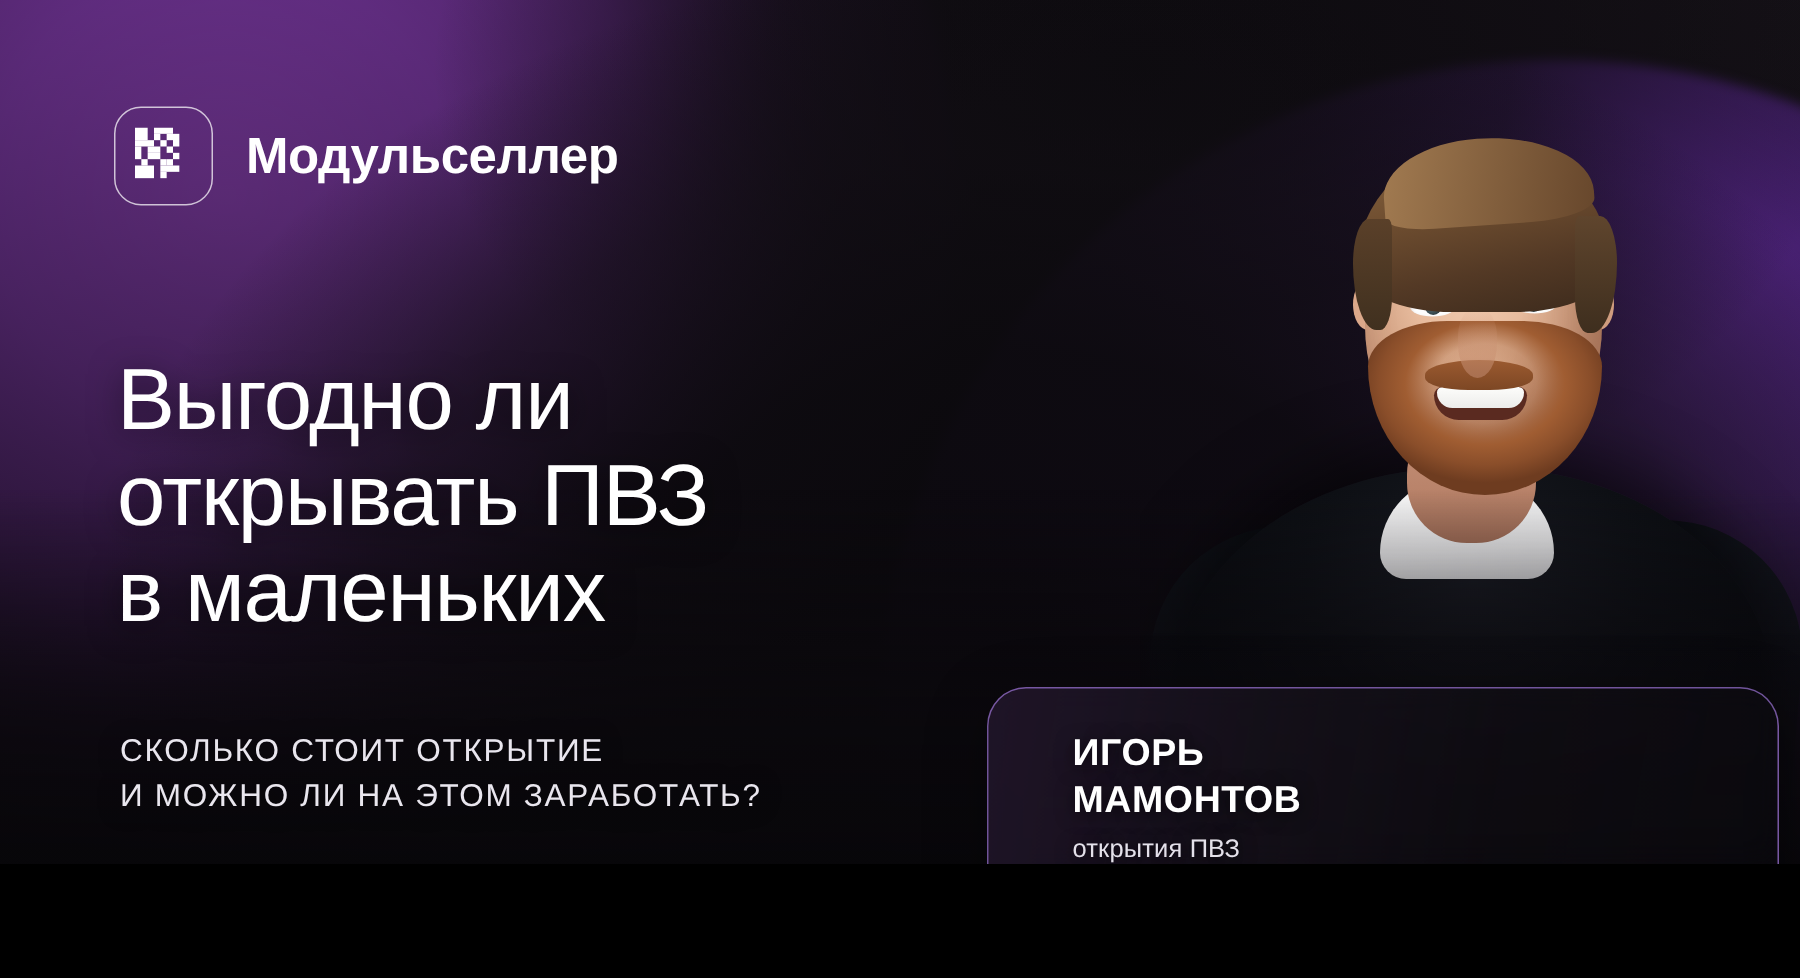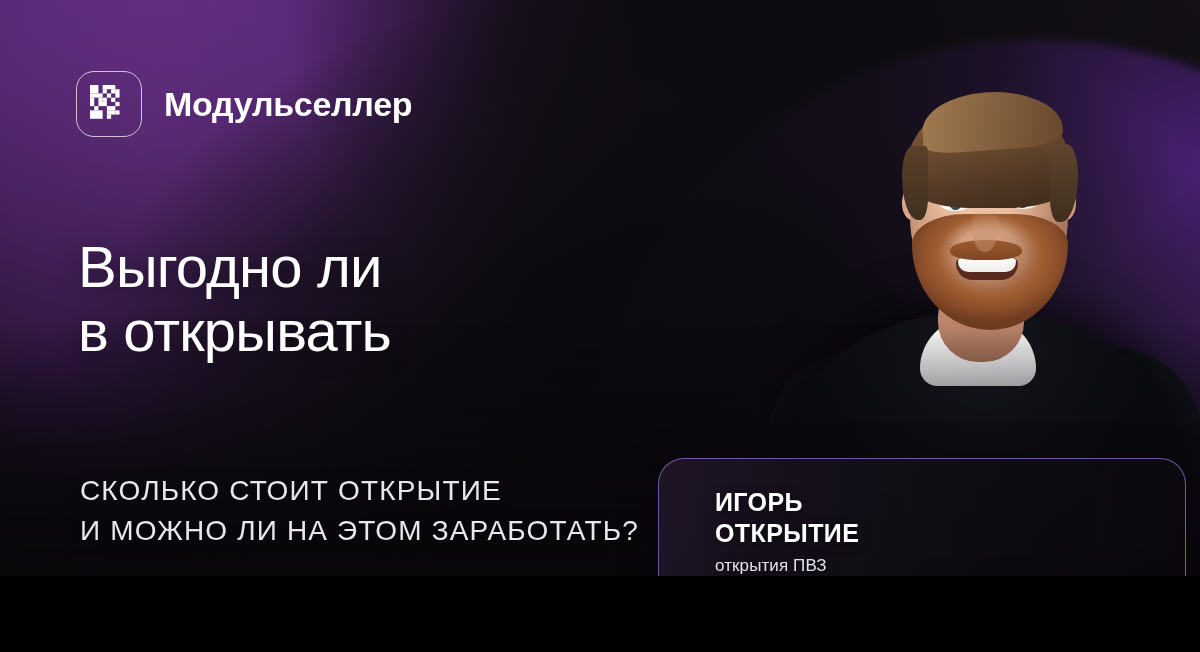--- a/index.html
+++ b/index.html
@@ -345,24 +345,24 @@
     line-height: 1.105;
     letter-spacing: -0.8px;
     text-shadow: 0 3px 22px rgba(0,0,0,0.55);
     max-width: 660px;
   }
   .headline .ln { display: block; white-space: nowrap; }
 
   .subtitle {
     position: absolute;
     left: 80px;
-    top: 471px;
+    top: 486px;
     z-index: 10;
     color: #e9e6ee;
-    font-size: 28px;
+    font-size: 21px;
     font-weight: 400;
     line-height: 1.42;
     letter-spacing: 1.15px;
     text-shadow: 0 2px 14px rgba(0,0,0,0.5);
   }
   .subtitle .ln { display: block; white-space: nowrap; }
 
   
   .speaker-card {
     position: absolute;
@@ -477,32 +477,33 @@
           <rect x="4" y="7" width="1" height="1"></rect>
           <rect x="6" y="6" width="1" height="1"></rect>
         </g>
       </svg>
     </div>
     <span class="logo-word">Модульселлер</span>
   </div>
 
   <h1 class="headline">
     <span class="ln">Выгодно ли</span>
-    <span class="ln">в открывать</span>
+    <span class="ln">открывать ПВЗ</span>
+    <span class="ln">в маленьких</span>
   </h1>
 
   <div class="subtitle">
     <span class="ln">СКОЛЬКО СТОИТ ОТКРЫТИЕ</span>
     <span class="ln">И МОЖНО ЛИ НА ЭТОМ ЗАРАБОТАТЬ?</span>
   </div>
 
   <div class="speaker-card">
     <div class="speaker-name">
       <span class="ln">ИГОРЬ</span>
-      <span class="ln">ОТКРЫТИЕ</span>
+      <span class="ln">МАМОНТОВ</span>
     </div>
     <div class="speaker-role">
       <span class="ln">открытия ПВЗ</span>
     </div>
   </div>
 
   <div class="bg-bottom-fade"></div>
 </div>
 
 </body></html>

